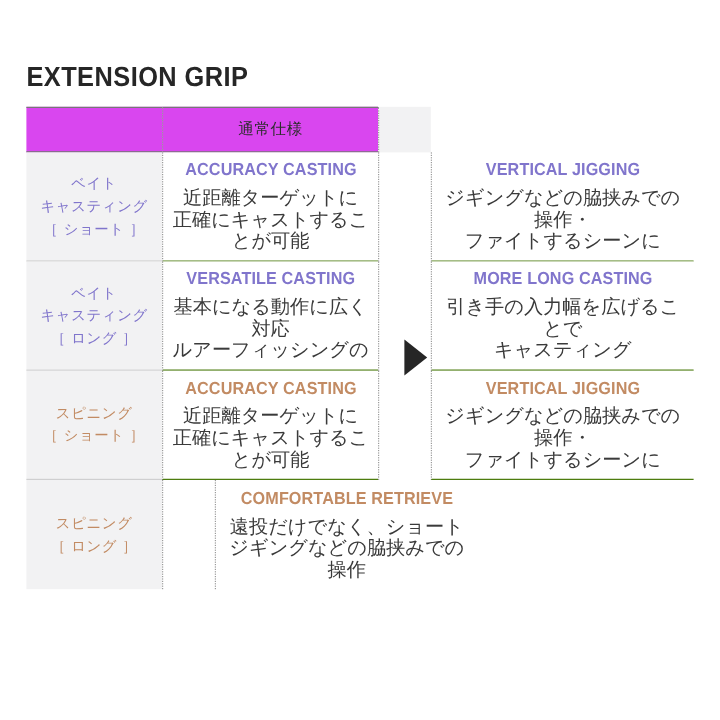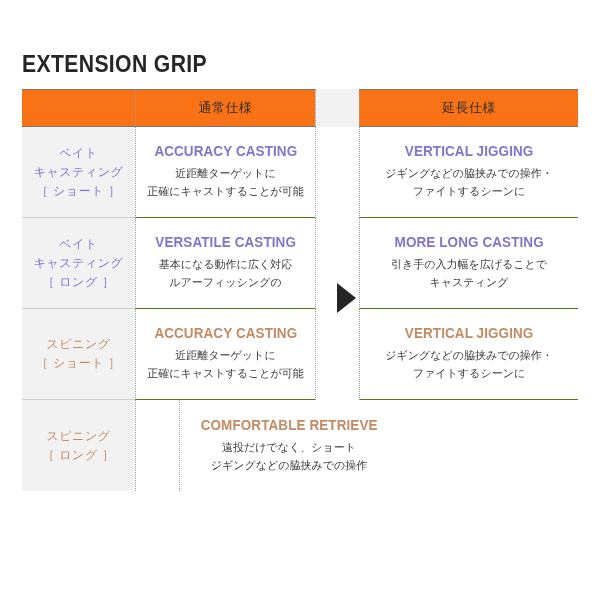--- a/index.html
+++ b/index.html
@@ -70,21 +70,21 @@
   .col-normal, .col-ext {
     border-left: 1px dotted #9b9b9b;
   }
   .col-arrow {
     border-left: 1px dotted #9b9b9b;
   }
 
   
   .header-row .cell {
     height: 38px;
-    background: #f97316;
+    background: #d946ef;
   }
   .header-row .col-arrow {
     background: #f2f2f3;
   }
   .header-row .col-label {
     border-top: 1px solid #777;
     border-bottom: 1px solid #777;
   }
   .header-row .col-normal {
     border-top: 1px solid #777;
@@ -140,21 +140,21 @@
     font-size: 14.5px;
     font-weight: bold;
     letter-spacing: 0.1px;
     margin-bottom: 6px;
     font-family: "Liberation Sans Narrow", "Liberation Sans", sans-serif;
     transform: scaleX(0.93);
     white-space: nowrap;
   }
 
   .cell-desc {
-    font-size: 11px;
+    font-size: 16px;
     line-height: 18px;
     color: #3a3a3a;
     font-family: "DejaVu Sans", "Liberation Sans", sans-serif;
   }
 
   
   .theme-purple { color: #8075cc; }
   .theme-tan    { color: #c28b63; }
 
   
@@ -186,23 +186,20 @@
     <div class="row header-row">
       <div class="cell col-label">
         <span class="header-text"></span>
       </div>
       <div class="cell col-normal">
         <span class="header-text">通常仕様</span>
       </div>
       <div class="cell col-arrow">
         <span class="header-text"></span>
       </div>
-      <div class="cell col-ext">
-        <span class="header-text">延長仕様</span>
-      </div>
     </div>
 
     <div class="row body-row">
       <div class="cell col-label theme-purple">
         <span class="label-text">ベイト</span>
         <span class="label-text">キャスティング</span>
         <span class="label-text">［ ショート ］</span>
       </div>
       <div class="cell col-normal">
         <span class="cell-title theme-purple">ACCURACY CASTING</span>

